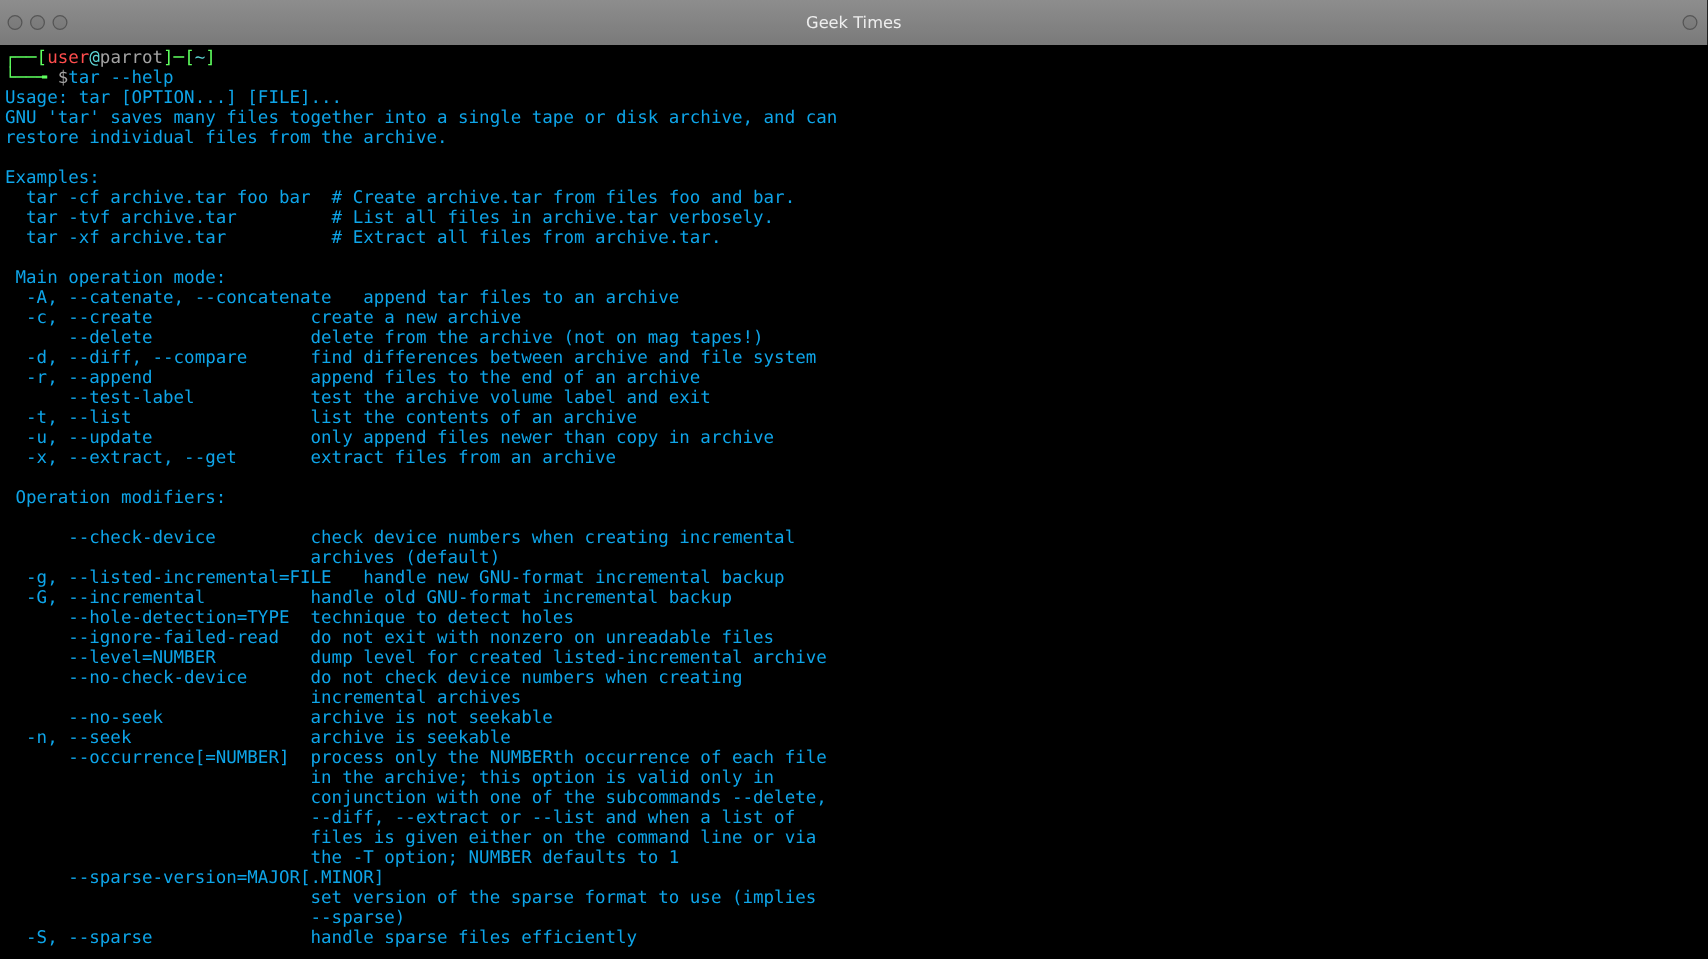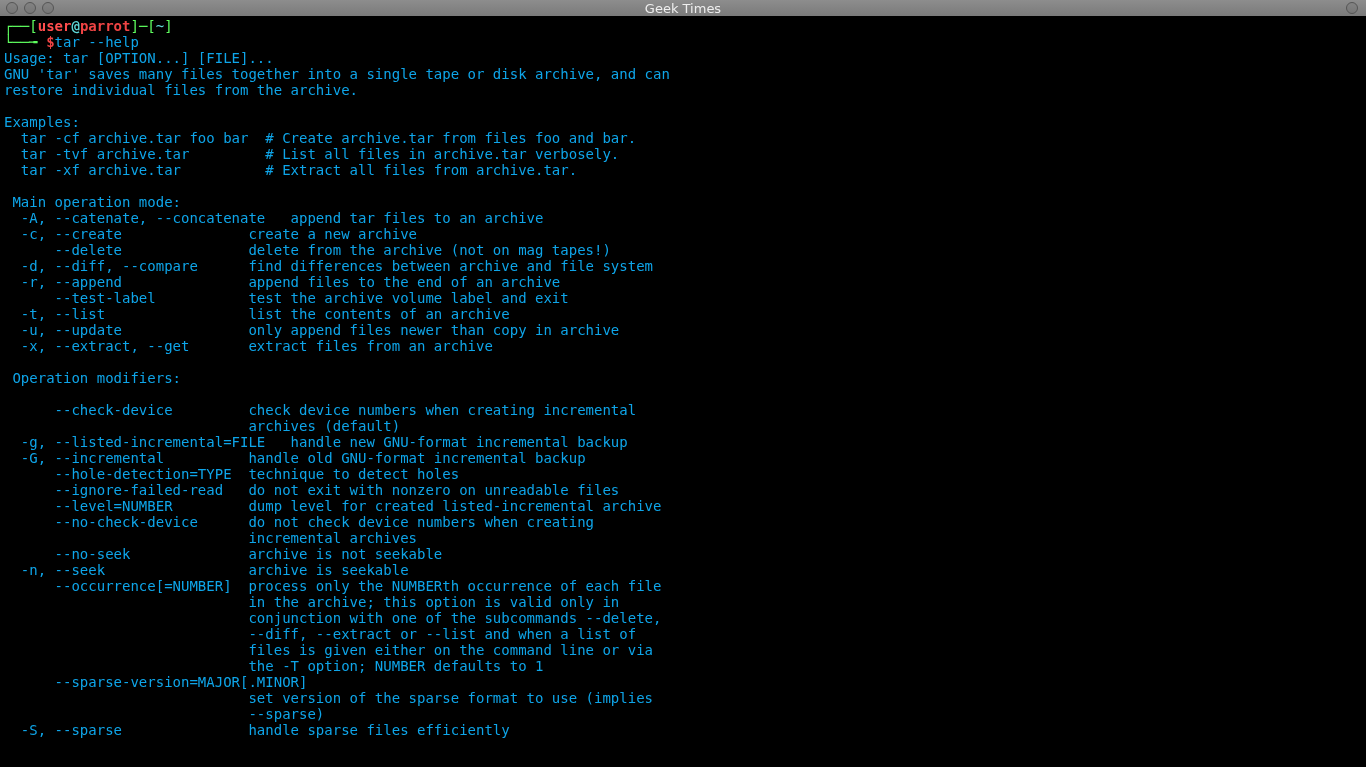--- a/index.html
+++ b/index.html
@@ -11,21 +11,21 @@
     font-family: "DejaVu Sans", "Liberation Sans", sans-serif;
   }
   .window {
     width: 1366px;
     height: 767px;
     display: flex;
     flex-direction: column;
     background: #000;
   }
   .titlebar {
-    height: 16px;
+    height: 36px;
     background: linear-gradient(to bottom, #8d8d8d, #7a7a7a);
     display: flex;
     align-items: center;
     position: relative;
     padding: 0 6px;
   }
   .titlebar .win-controls-left,
   .titlebar .win-controls-right {
     display: flex;
     gap: 6px;
@@ -75,24 +75,24 @@
   .terminal pre {
     font-family: "DejaVu Sans Mono", "Liberation Mono", monospace;
     font-size: 14px;
     line-height: 16px;
     color: #e5e5e5;
     white-space: pre;
   }
   
   .c-red   { color: #ff4d4d; }
   .c-cyan  { color: #5fd7d7; }
-  .c-yellow{ color: #ef4444; }
+  .c-yellow{ color: #a3a3a3; }
   .c-green { color: #5fff5f; }
   .c-white { color: #0ea5e9; }
-  .bold { font-weight: bold; }
+  .bold { font-weight: normal; }
 </style>
 </head>
 <body>
 
 <div class="window">
 
   <div class="titlebar">
     <div class="win-controls-left">
       <div class="circle"></div>
       <div class="circle"></div>

